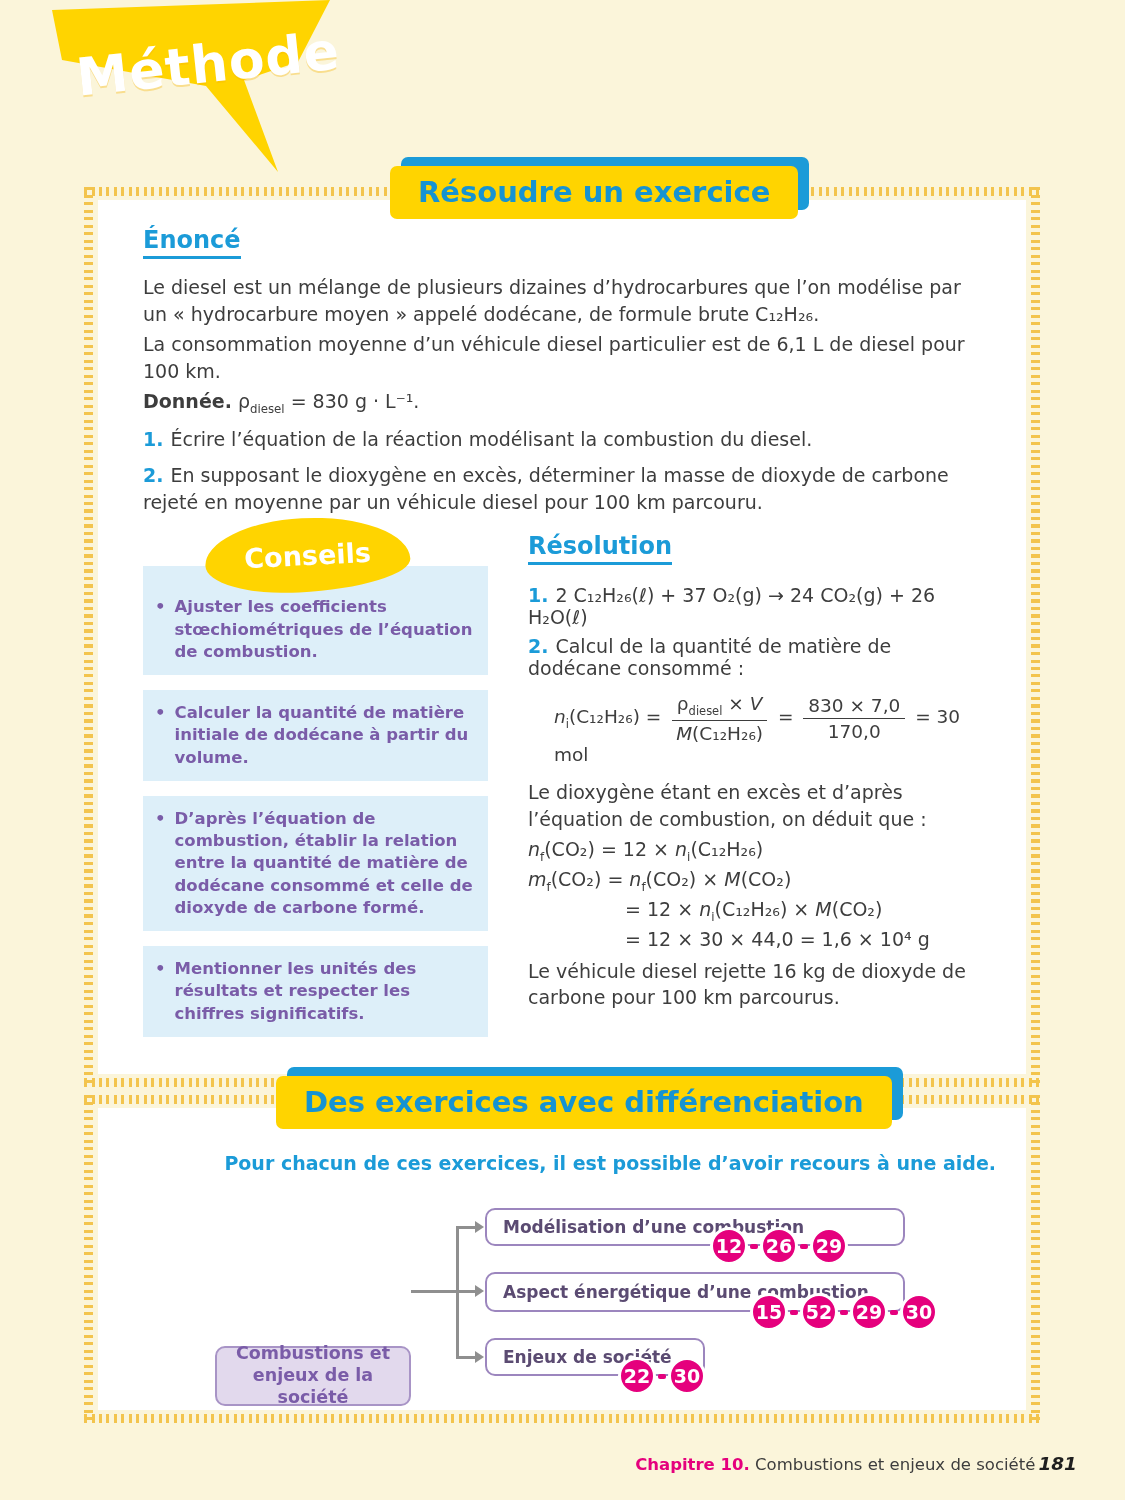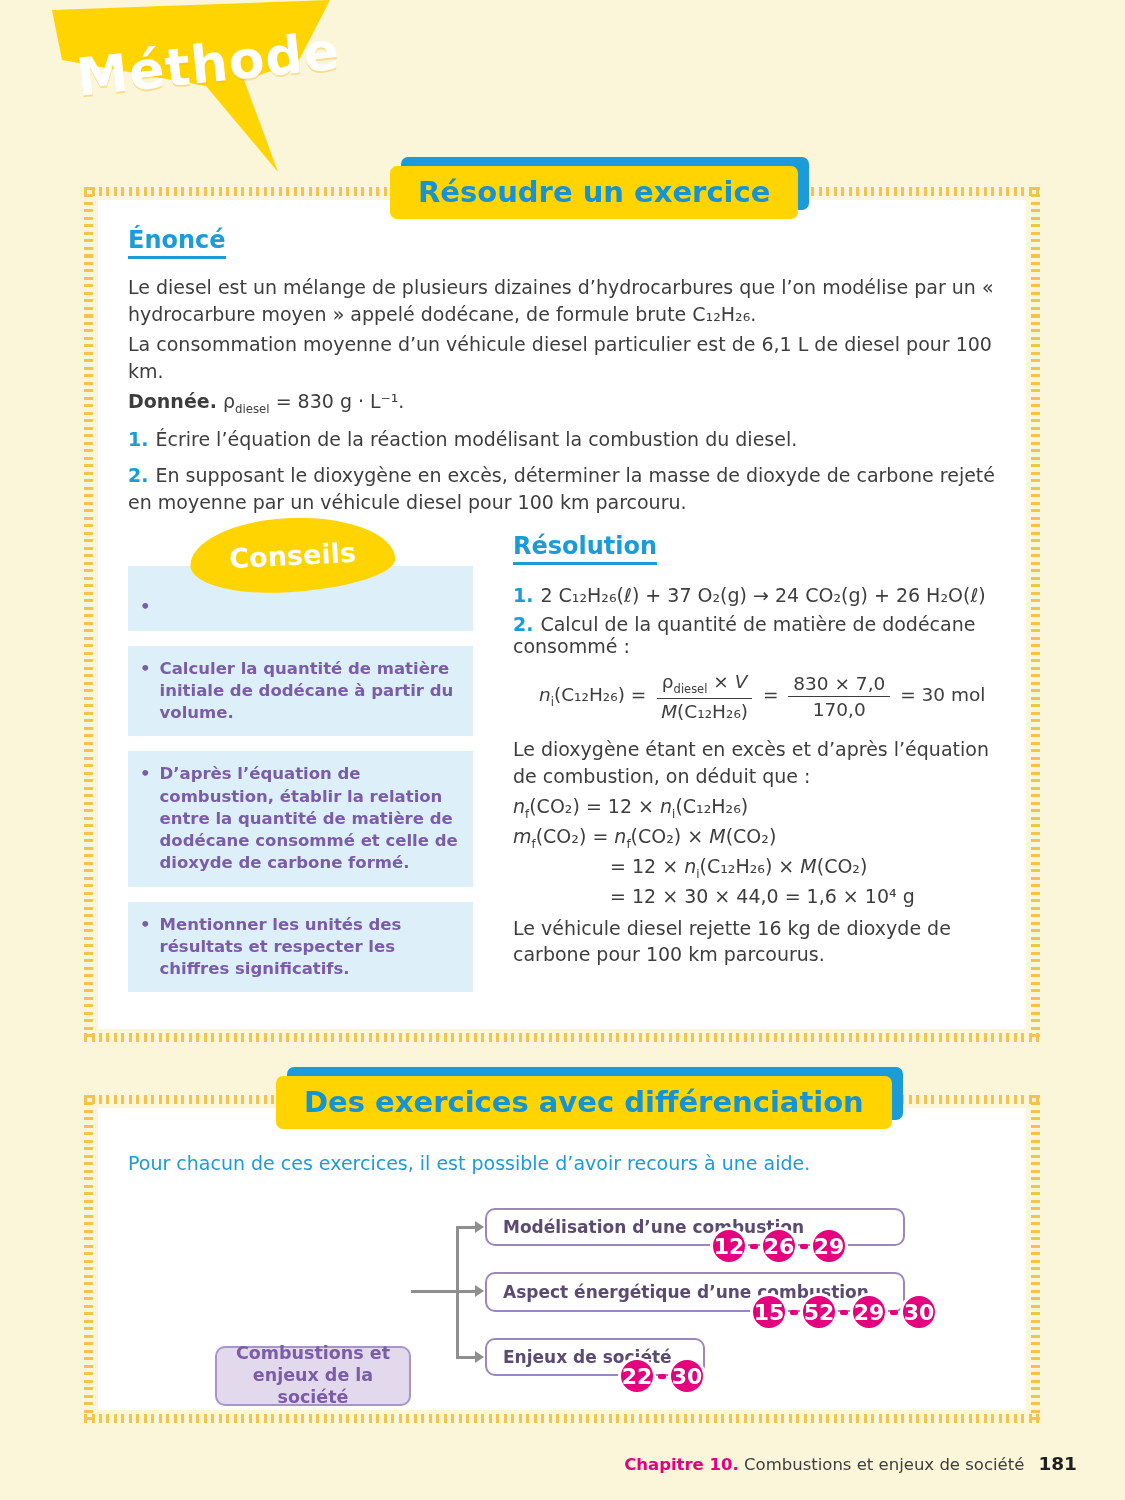--- a/index.html
+++ b/index.html
@@ -28,21 +28,21 @@
   .tick.t { top:-13px; } .tick.b { bottom:-13px; }
   .tick.l { left:-14px; } .tick.r { right:-14px; }
 
   .banner {
     position:absolute; background:#FFD400; color:#1693D2; font-weight:bold;
     font-size:29px; padding:9px 28px 10px; border-radius:7px;
     box-shadow:11px -9px 0 #1B9BD8; white-space:nowrap; z-index:3;
   }
 
   
-  .inner { padding:26px 30px 22px; }
+  .inner { padding:26px 45px 22px; }
   .sec-head {
     display:inline-block; color:#1B9BD8; font-weight:bold; font-size:24px;
     border-bottom:3px solid #1B9BD8; padding-bottom:2px; margin-bottom:12px;
   }
   .body-t { color:#3D3D3D; font-size:19px; line-height:1.42; }
   .para { margin:3px 0; }
   .qline { margin:9px 0; }
   .qnum { color:#1B9BD8; font-weight:bold; margin-right:7px; }
   .bold { font-weight:bold; }
   sub { font-size:0.62em; }
@@ -71,49 +71,49 @@
     vertical-align:middle; margin:0 4px; text-align:center; }
   .frac-num { border-bottom:1.6px solid #3D3D3D; padding:0 5px 2px; }
   .frac-den { padding:2px 5px 0; }
   .res-p { font-size:19px; color:#3D3D3D; line-height:1.4; margin:8px 0 6px; }
   .eq { font-size:19px; color:#3D3D3D; margin:4px 0; }
   .eq.indent { margin-left:97px; }
   .exo-link { text-align:right; margin-top:14px; font-size:21px;
     font-weight:bold; color:#1B9BD8; cursor:pointer; }
 
   
-  .diff-intro { padding:44px 30px 0; color:#1B9BD8; font-weight:normal; font-size:19px; }
+  .diff-intro { padding:44px 30px 0; color:#1B9BD8; font-weight:bold; font-size:19px;text-align:right; }
   .diagram { position:absolute; left:0; top:88px; right:0; height:212px; }
   .root-box {
     position:absolute; left:117px; top:150px; width:196px; height:60px;
     background:#E2D9ED; border:2px solid #A894C6; border-radius:10px;
     display:flex; flex-direction:column; align-items:center; justify-content:center;
     color:#7A5CA8; font-weight:bold; font-size:17.5px; line-height:1.25; text-align:center;
   }
   .branch-box {
     position:absolute; background:#fff; border:2px solid #9C86BE; border-radius:10px;
     color:#5B4B72; font-weight:bold; font-size:17px;
     display:flex; align-items:center; padding:0 16px;
   }
   .cline { position:absolute; background:#8F8F8F; }
   .arrow { position:absolute; width:0; height:0;
     border-top:6px solid transparent; border-bottom:6px solid transparent;
     border-left:9px solid #8F8F8F; }
   .badges { position:absolute; display:flex; align-items:center; gap:2px; z-index:2; }
   .badge {
     width:38px; height:38px; border-radius:50%; background:#E5007D; color:#fff;
-    border:3px solid #fff; font-weight:bold; font-size:22px;
+    border:3px solid #fff; font-weight:bold; font-size:19px;
     display:flex; align-items:center; justify-content:center; cursor:pointer;
   }
   .bdash { width:8px; height:5px; background:#E5007D; border-radius:2px; }
 
   
   .footer { position:absolute; right:48px; bottom:26px; font-size:16.5px; color:#3D3D3D; }
   .footer .chap { color:#E5007D; font-weight:bold; }
-  .footer .pnum { font-weight:bold; font-size:18.5px; color:#1F1F1F; margin-left:14px; }
+  .footer .pnum { font-weight:bold; font-size:18.5px; color:#1F1F1F; margin-left:3px;font-style:italic; }
 </style>
 </head>
 <body>
 
 <div id="page">
 
   <div class="method-flag">
     <svg width="300" height="178" viewBox="0 0 300 178">
       <path d="M 12 10 L 290 0 L 258 62 L 204 80 L 238 172 L 166 86 L 22 60 Z" fill="#FFD400"></path>
     </svg>
@@ -145,20 +145,21 @@
       <div class="body-t qline">
         <span class="qnum">2.</span><span>En supposant le dioxygène en excès, déterminer la masse de dioxyde de carbone rejeté en moyenne par un véhicule diesel pour 100 km parcouru.</span>
       </div>
 
       <div class="cols">
 
         <div class="conseils">
           <div class="conseils-bubble">Conseils</div>
           <div class="tip first">
             <span class="bullet">•</span>
+            <span>Ajuster les coefficients stœchiométriques de l’équation de combustion.</span>
           </div>
           <div class="tip">
             <span class="bullet">•</span>
             <span>Calculer la quantité de matière initiale de dodécane à partir du volume.</span>
           </div>
           <div class="tip">
             <span class="bullet">•</span>
             <span>D’après l’équation de combustion, établir la relation entre la quantité de matière de dodécane consommé et celle de dioxyde de carbone formé.</span>
           </div>
           <div class="tip">

